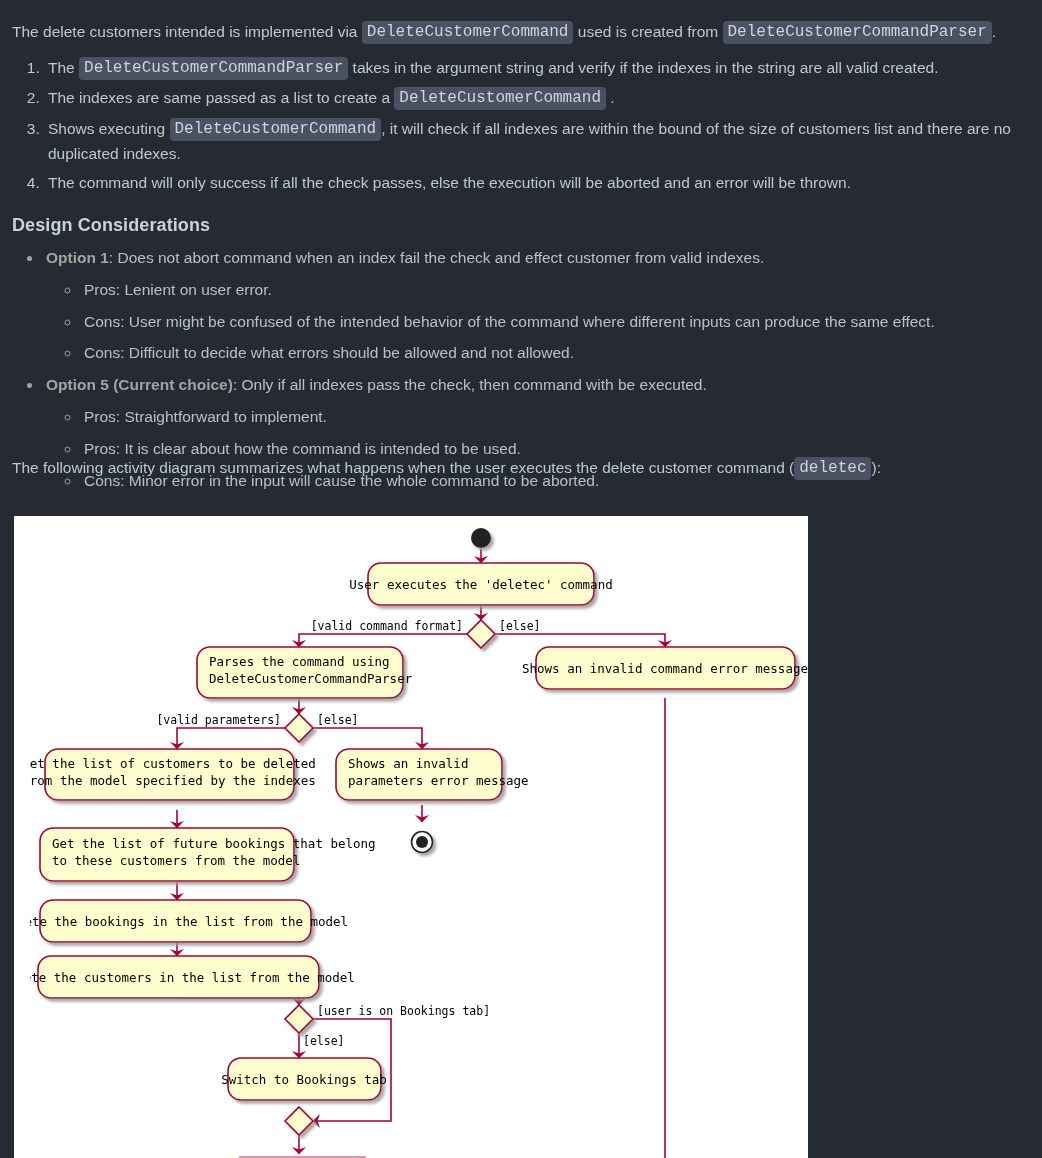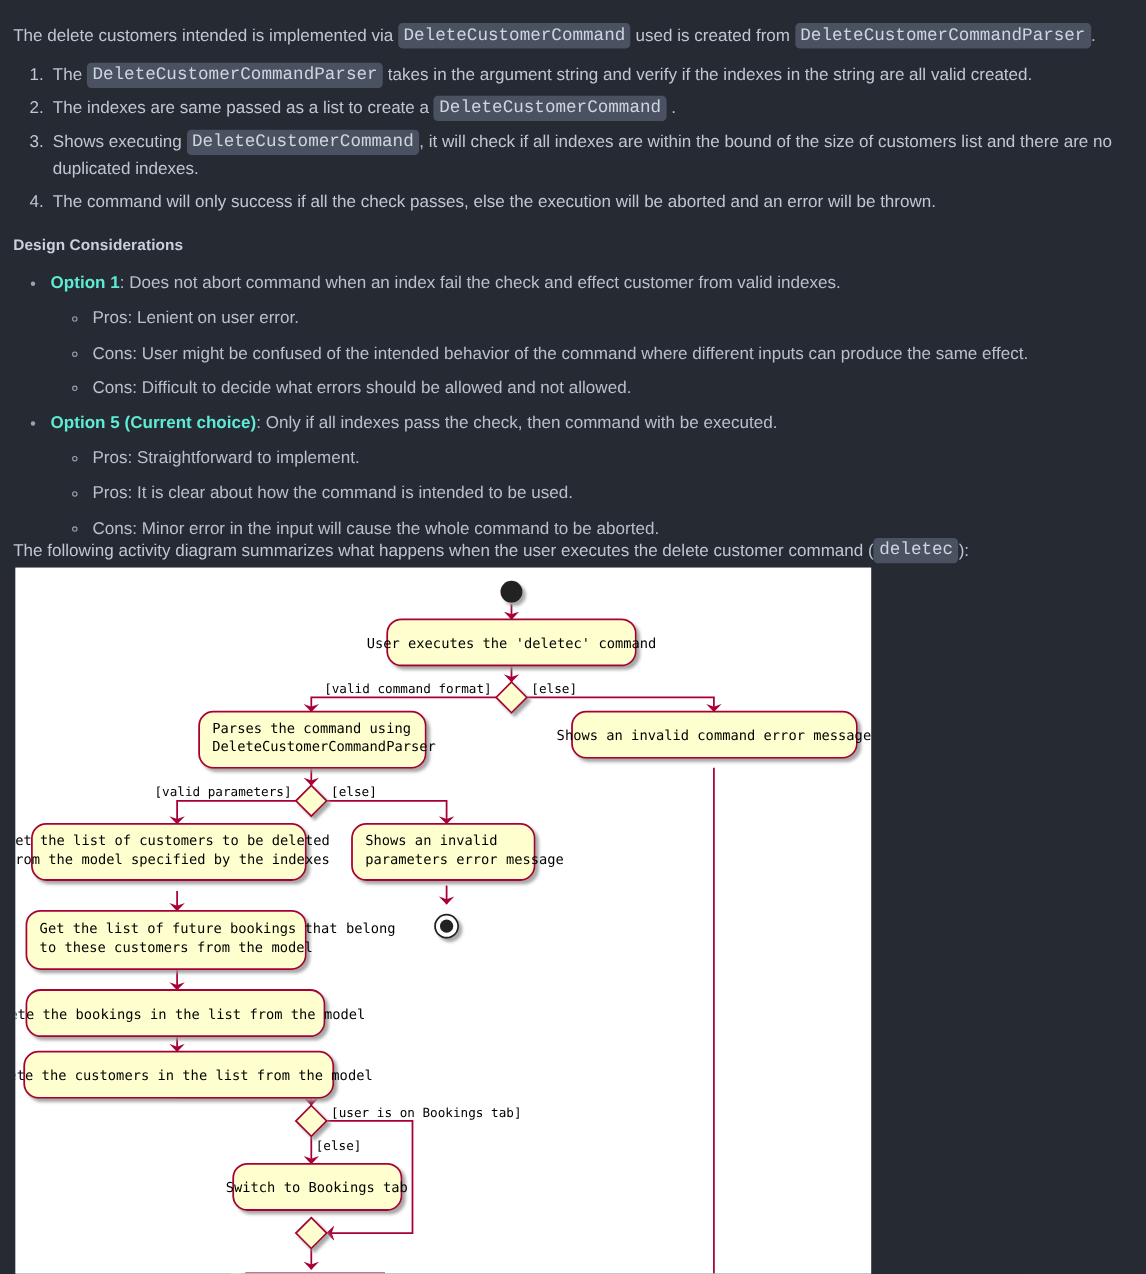--- a/index.html
+++ b/index.html
@@ -55,21 +55,21 @@
     padding-left: 4px;
     line-height: 1.58;
   }
 
   
   h3.section-title {
     position: absolute;
     left: 12px;
     top: 212px;
     margin: 0;
-    font-size: 14px;
+    font-size: 18px;
     font-weight: bold;
     color: #c9d1dc;
     letter-spacing: .1px;
   }
 
   
   ul.opts {
     position: absolute;
     left: 12px;
     top: 246px;
@@ -87,33 +87,34 @@
     list-style-type: circle;
     margin: 0;
     padding-left: 35px;
   }
   ul.opts ul > li {
     margin: 7px 0 7px 0;
     padding-left: 3px;
     line-height: 1.6;
   }
   ul.opts::marker, ul.opts li::marker { color: #9aa3b0; }
-  b.opt-label { color: #5eead4; font-weight: bold; }
-
-  .closing-para { position: absolute; left: 12px; top: 488px; width: 1018px; }
+  b.opt-label { color: #a3a3a3; font-weight: bold; }
+
+  .closing-para { position: absolute; left: 12px; top: 456px; width: 1018px; }
 
   
   .diagram-frame {
     position: absolute;
     left: 14px;
     top: 516px;
     width: 778px;
     height: 642px;
     background: #ffffff;
     overflow: hidden;
+    padding-left: 16px;
   }
   .diagram-frame svg { display: block; }
 </style>
 </head>
 <body>
 
 <p class="para intro-para">
   <span>The delete customers intended is implemented via</span>
   <code>DeleteCustomerCommand</code>
   <span>used is created from</span>

